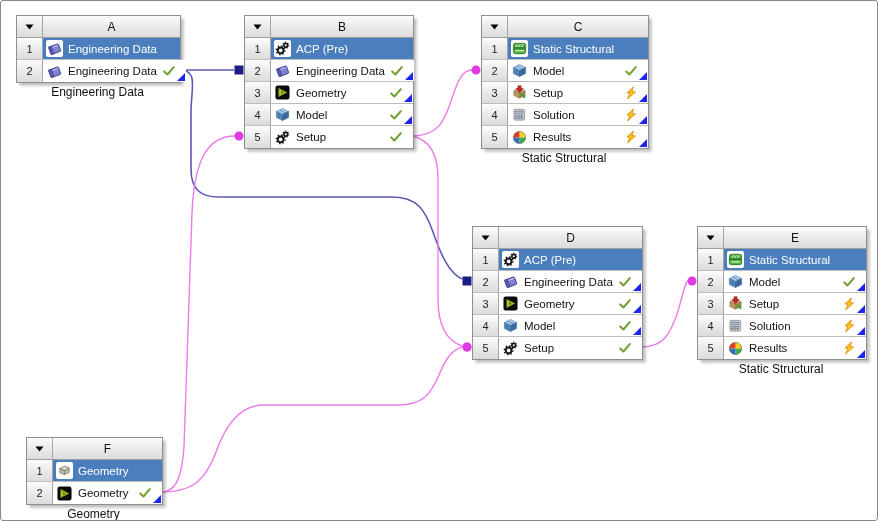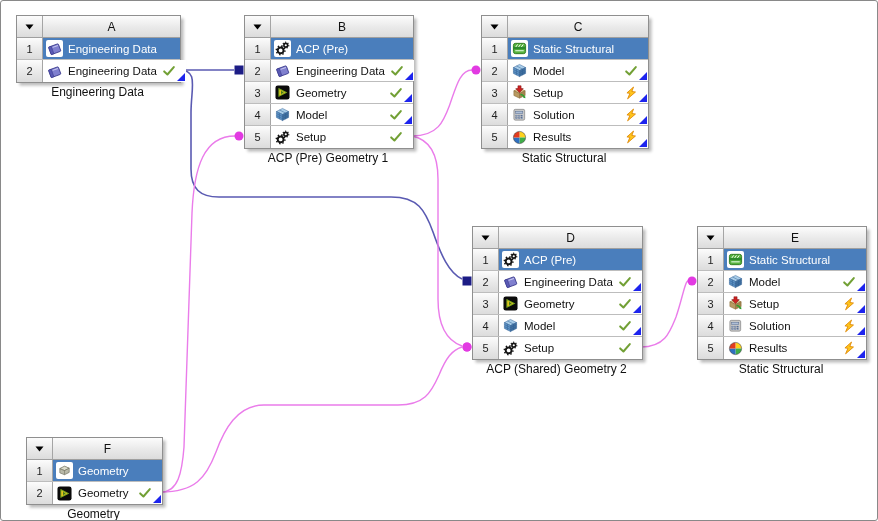--- a/index.html
+++ b/index.html
@@ -208,21 +208,20 @@
           </span>
           <span class="lbl">Setup</span>
           <span class="status">
             <svg width="14" height="14" viewBox="0 0 16 16">
               <path d="M2.5 8.5 L6.2 12 L13.5 3.5" fill="none" stroke="#72a035" stroke-width="2.3" stroke-linecap="round" stroke-linejoin="round"></path>
             </svg>
           </span>
         </div>
       </div>
     </div>
-    <div class="caption" style="left: 228px; top: 150px; width: 198px;">ACP (Pre) Geometry 1</div>
     <div class="sysbox" style="left: 480px; top: 14px; width: 166px; height: 132px;">
       <div class="hdrrow">
         <div class="cell cornercell">
           <span style="line-height:0"><svg width="9" height="6" viewBox="0 0 9 6">
               <path d="M0.5 0.5 h8 L4.5 5.5 Z" fill="#000"></path>
             </svg></span>
         </div>
         <div class="cell lettercell">C</div>
       </div>
       <div class="row">
@@ -446,21 +445,20 @@
           </span>
           <span class="lbl">Setup</span>
           <span class="status">
             <svg width="14" height="14" viewBox="0 0 16 16">
               <path d="M2.5 8.5 L6.2 12 L13.5 3.5" fill="none" stroke="#72a035" stroke-width="2.3" stroke-linecap="round" stroke-linejoin="round"></path>
             </svg>
           </span>
         </div>
       </div>
     </div>
-    <div class="caption" style="left: 456px; top: 361px; width: 199px;">ACP (Shared) Geometry 2</div>
     <div class="sysbox" style="left: 696px; top: 225px; width: 168px; height: 132px;">
       <div class="hdrrow">
         <div class="cell cornercell">
           <span style="line-height:0"><svg width="9" height="6" viewBox="0 0 9 6">
               <path d="M0.5 0.5 h8 L4.5 5.5 Z" fill="#000"></path>
             </svg></span>
         </div>
         <div class="cell lettercell">E</div>
       </div>
       <div class="row">

